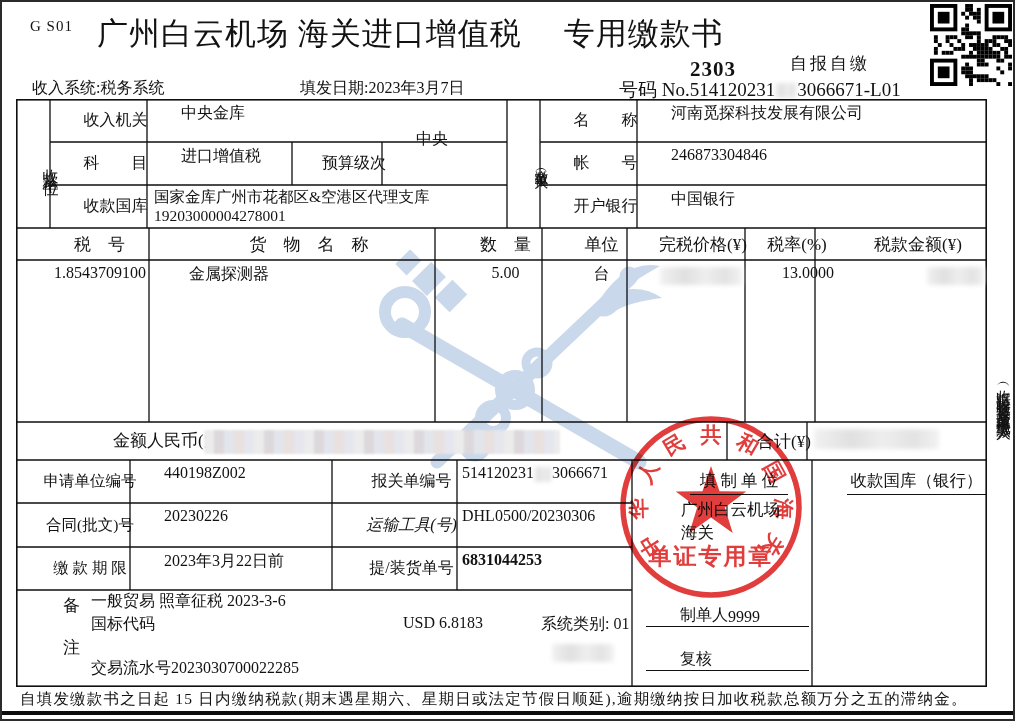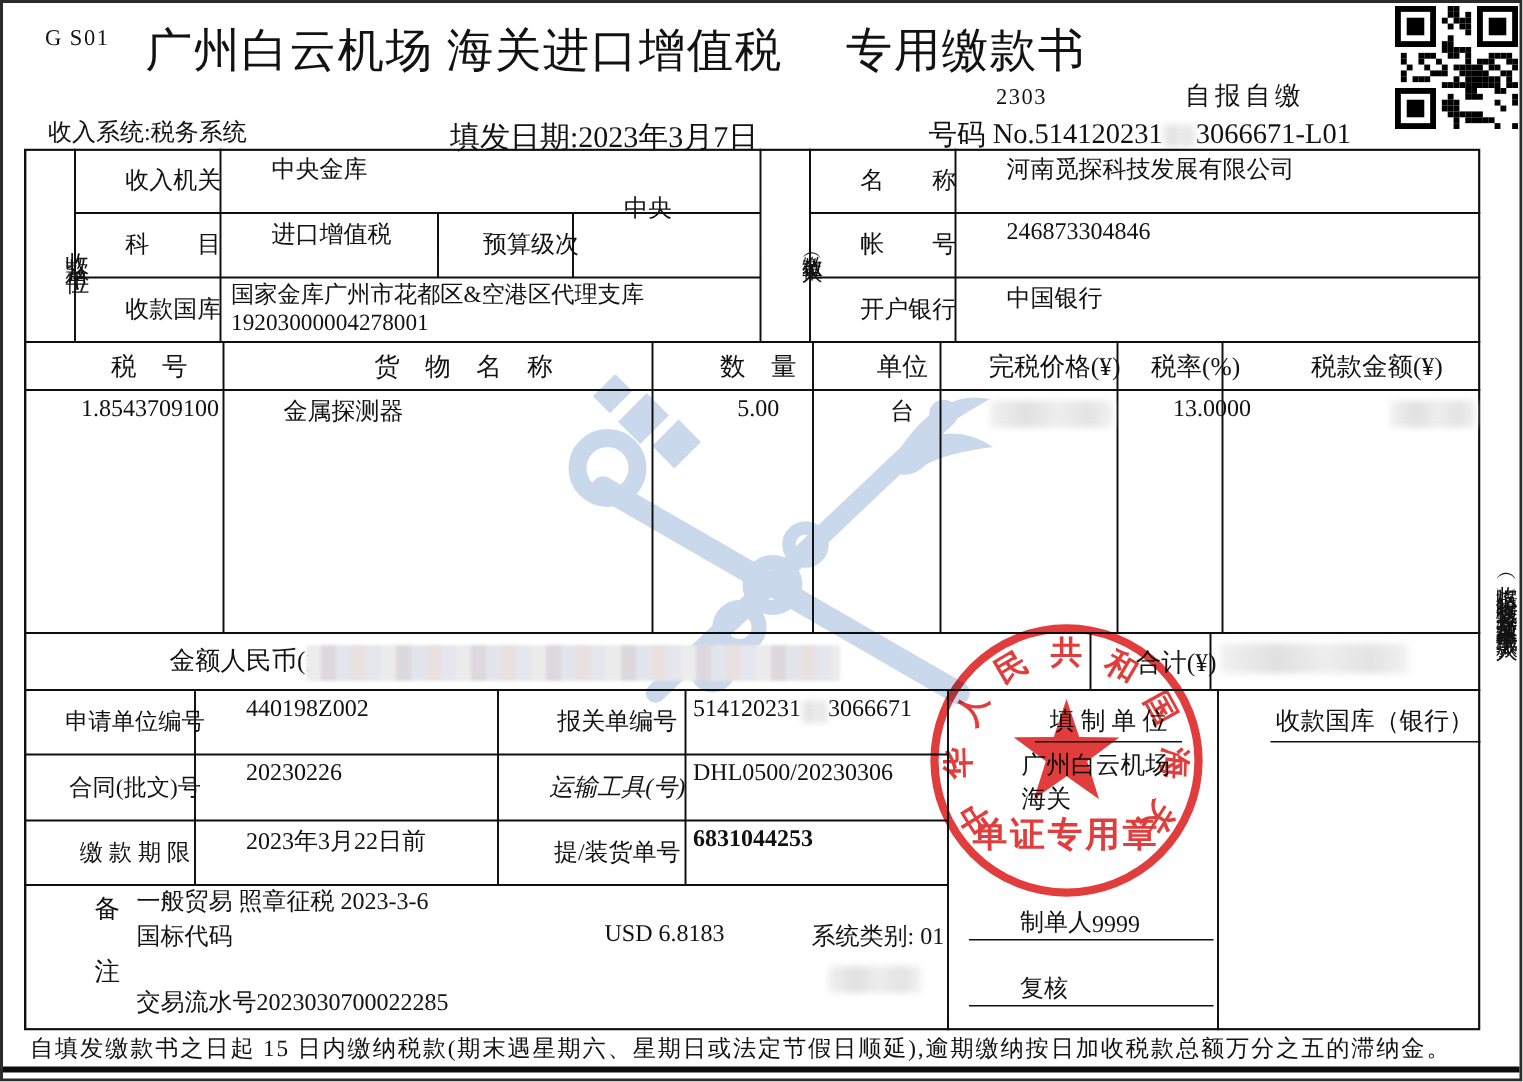--- a/index.html
+++ b/index.html
@@ -39,21 +39,21 @@
       <circle cx="126" cy="168" r="13" fill="none" stroke-width="10"></circle>
       <circle cx="108" cy="196" r="11" fill="none" stroke-width="9"></circle>
     </g>
   </svg>
 
   <div class="abs" style="left:28px;top:16px;font-size:15px;letter-spacing:1px;">G S01</div>
   <div class="abs" style="left:95px;top:11px;font-size:31px;letter-spacing:1px;display:flex;gap:42px;white-space:pre;">
     <span>广州白云机场 海关进口增值税</span>
     <span>专用缴款书</span>
   </div>
-  <div class="abs" style="left:662px;top:55px;font-size:15px;letter-spacing:1px;">2303</div>
+  <div class="abs" style="left:688px;top:55px;font-size:21px;letter-spacing:1px;font-weight:bold;">2303</div>
   <div class="abs" style="left:788px;top:50px;font-size:17px;letter-spacing:3px;">自报自缴</div>
   <svg id="qr" class="abs" style="left:926px;top:2px;" width="86" height="82" viewBox="0 0 84 84">
       <rect x="0" y="0" width="84" height="84" fill="#fff"></rect>
       <rect x="36" y="0" width="4" height="4" fill="#000"></rect>
       <rect x="40" y="0" width="4" height="4" fill="#000"></rect>
       <rect x="36" y="4" width="4" height="4" fill="#000"></rect>
       <rect x="40" y="4" width="4" height="4" fill="#000"></rect>
       <rect x="48" y="4" width="4" height="4" fill="#000"></rect>
       <rect x="32" y="8" width="4" height="4" fill="#000"></rect>
       <rect x="40" y="8" width="4" height="4" fill="#000"></rect>
@@ -175,21 +175,21 @@
       <rect x="8" y="8" width="12" height="12" fill="#000"></rect>
       <rect x="56" y="0" width="28" height="28" fill="#000"></rect>
       <rect x="60" y="4" width="20" height="20" fill="#fff"></rect>
       <rect x="64" y="8" width="12" height="12" fill="#000"></rect>
       <rect x="0" y="56" width="28" height="28" fill="#000"></rect>
       <rect x="4" y="60" width="20" height="20" fill="#fff"></rect>
       <rect x="8" y="64" width="12" height="12" fill="#000"></rect>
     </svg>
 
   <div class="abs" style="left:30px;top:76px;font-size:16px;">收入系统:税务系统</div>
-  <div class="abs" style="left:298px;top:76px;font-size:20px;text-align:right;">填发日期:2023年3月7日</div>
+  <div class="abs" style="left:298px;top:76px;font-size:16px;text-align:right;">填发日期:2023年3月7日</div>
   <div class="abs" style="left:617px;top:75px;font-size:19px;display:flex;align-items:center;white-space:pre;">
     <span>号码</span><span> </span>
     <span>No.514120231</span>
     <span class="redact" style="display:inline-block;width:22px;height:15px;"></span>
     <span>3066671-L01</span>
   </div>
 
   <svg class="abs" style="left:14px;top:97px;" width="971" height="588" viewBox="0 0 971 588">
     <rect x="0.8" y="0.8" width="969.4" height="586.4" fill="none" stroke="#0f0f0f" stroke-width="1.6"></rect>
     <path fill="none" stroke="#0f0f0f" stroke-width="1.3" d="

